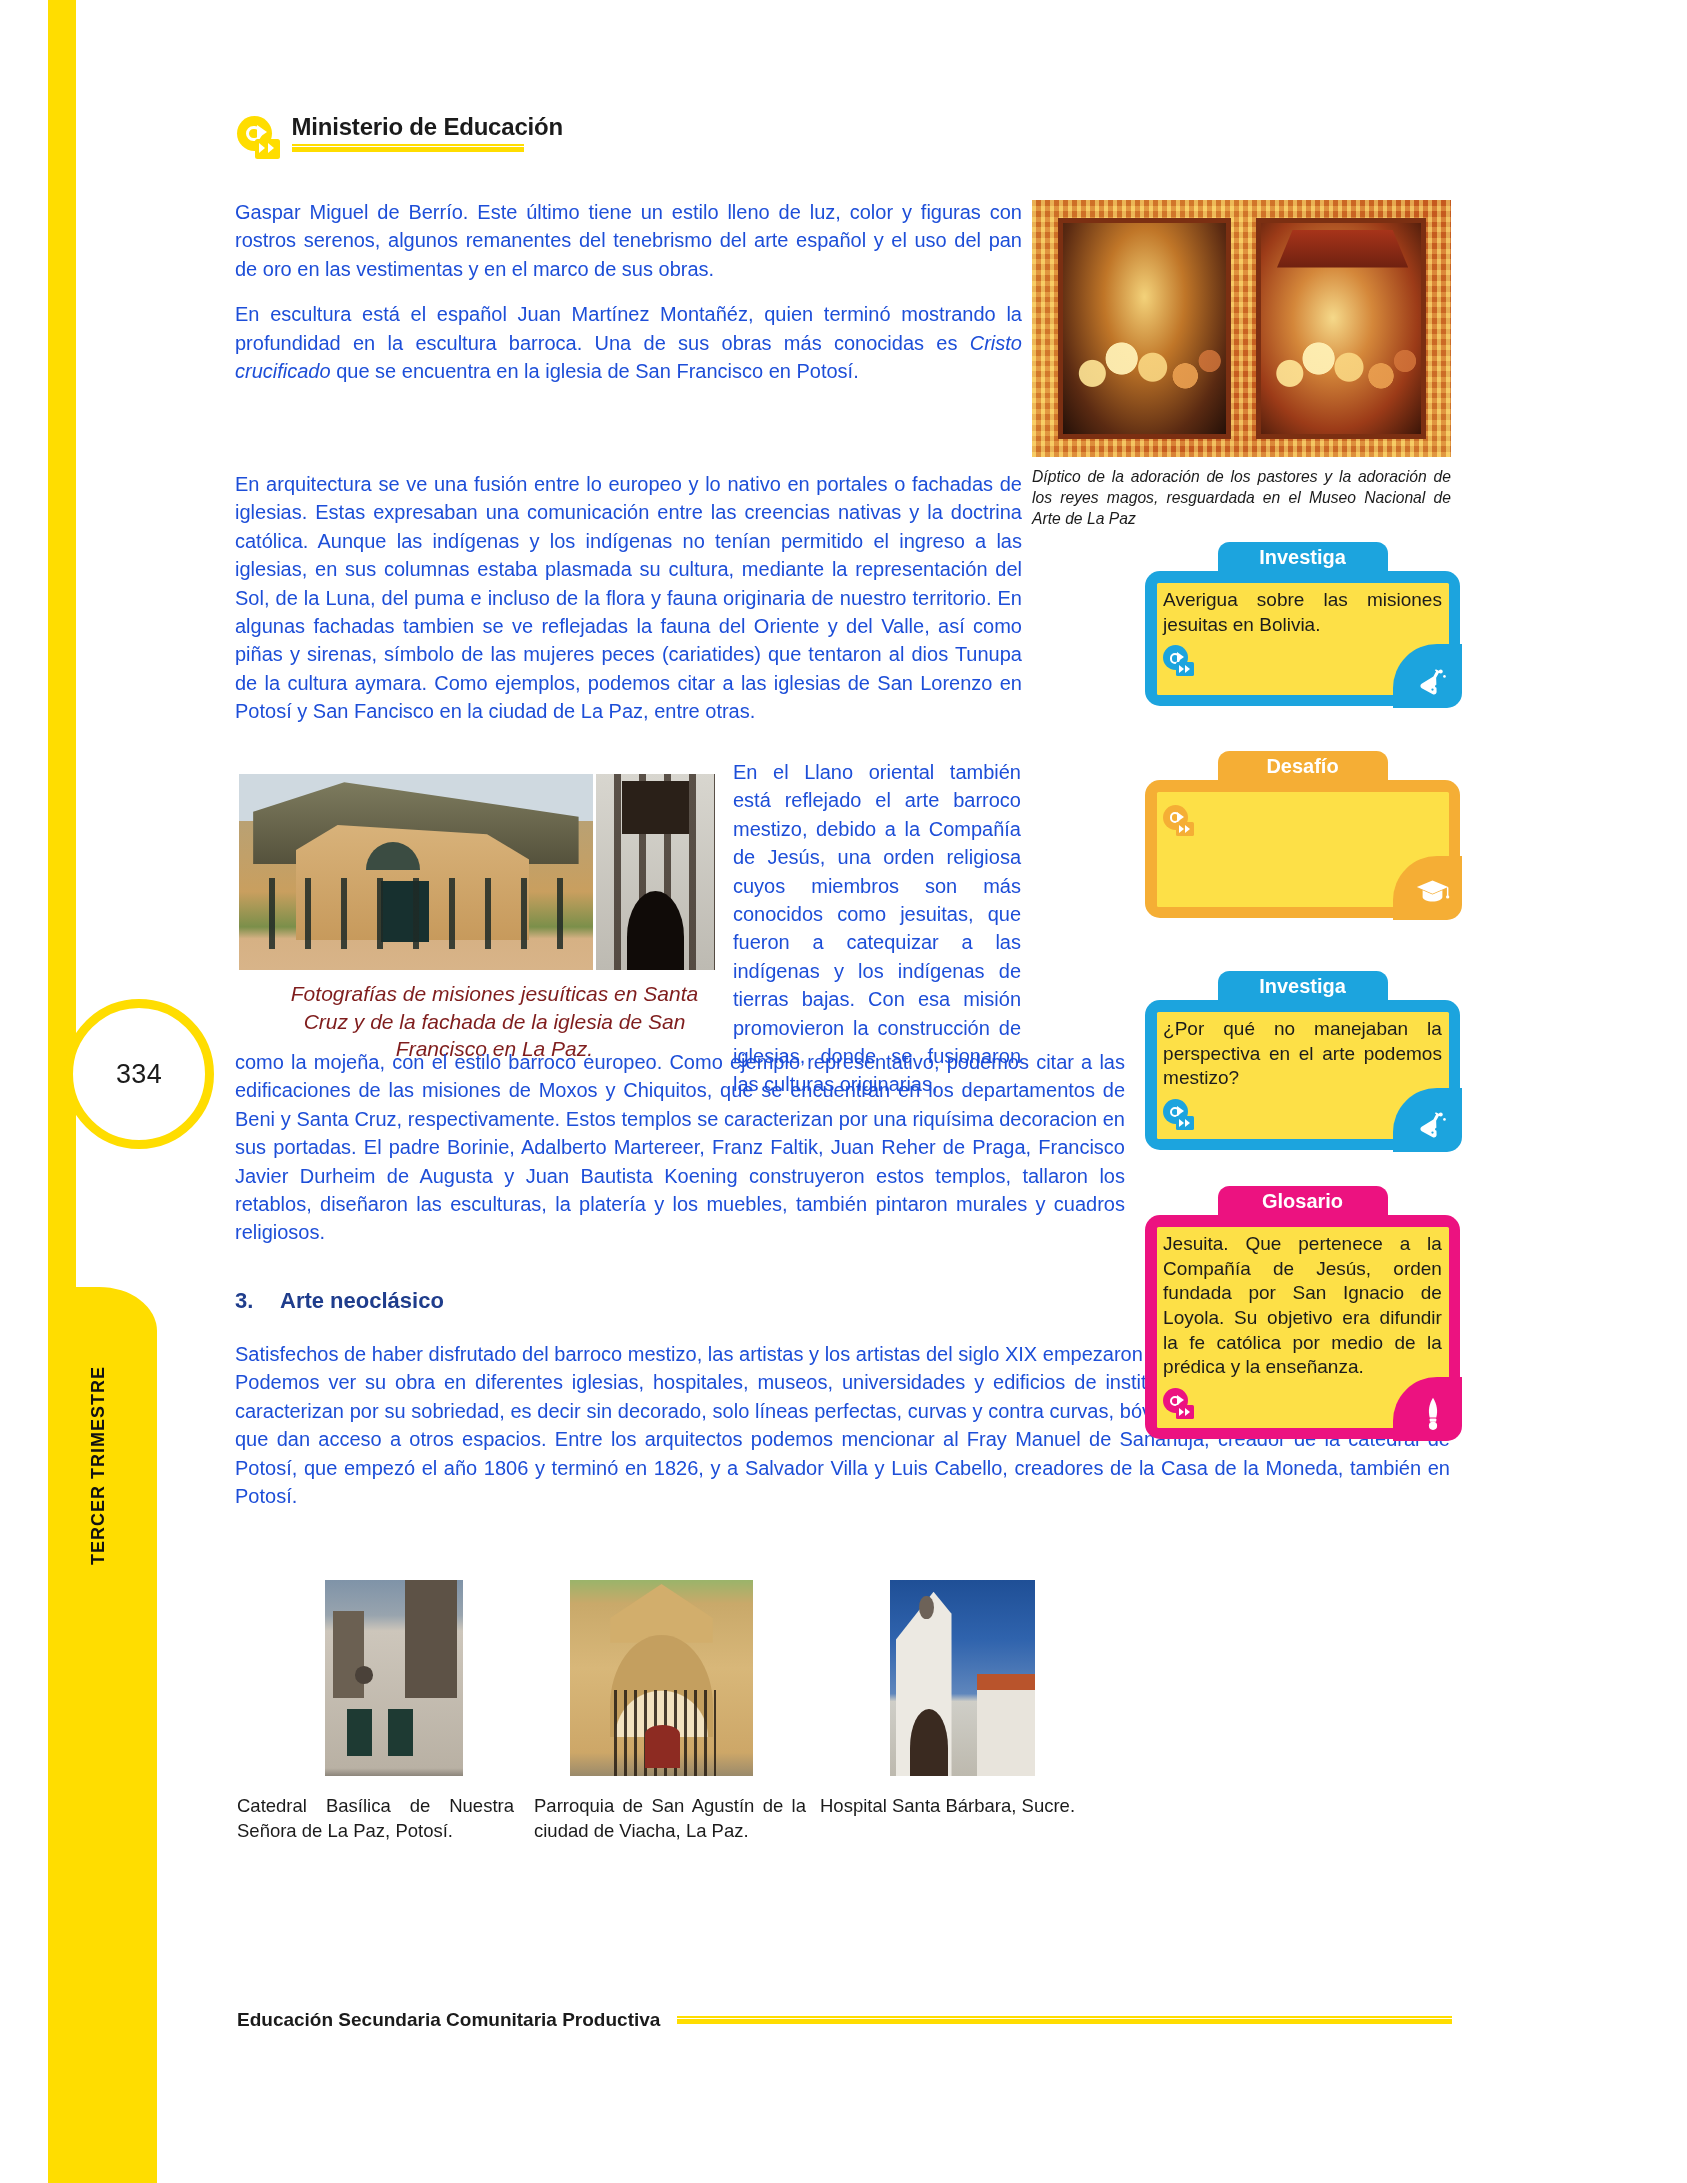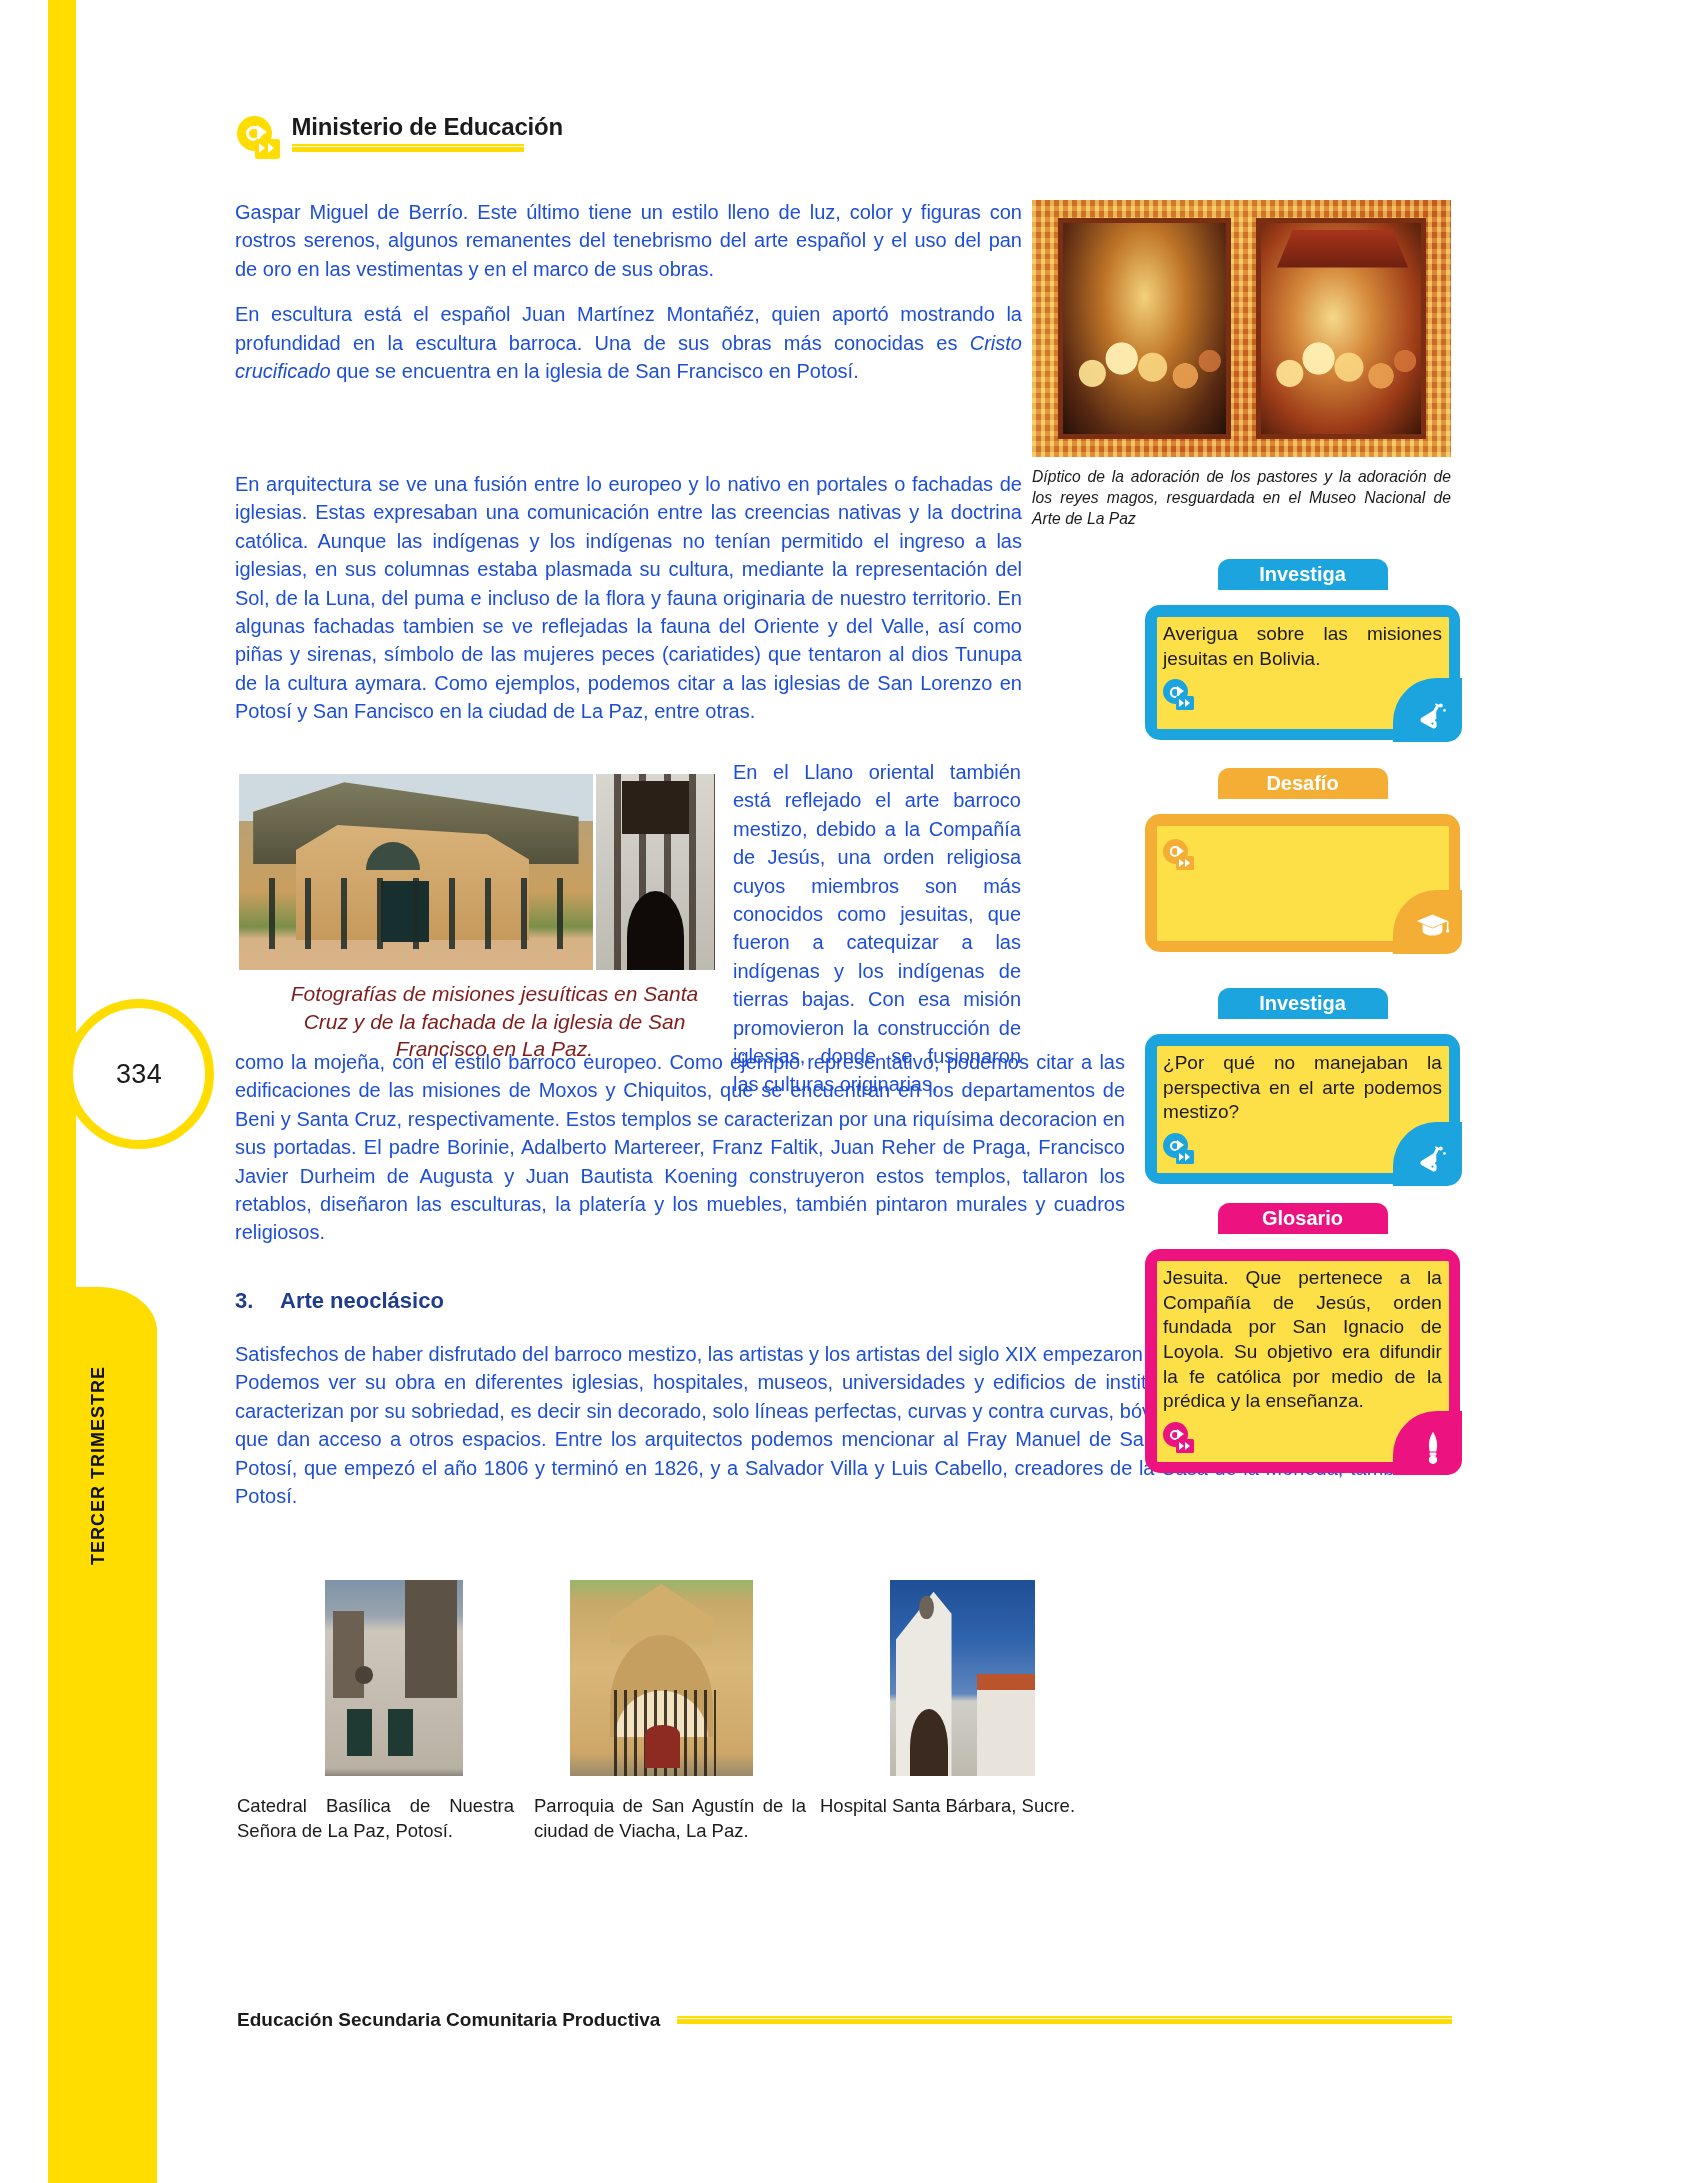--- a/index.html
+++ b/index.html
@@ -414,21 +414,21 @@
 
   
   .callout {
     position: absolute;
     left: 1145px;
     width: 315px;
     box-sizing: border-box;
   }
   .co-tab {
     position: relative;
-    margin: 17px auto;
+    margin: 0 auto;
     width: 170px;
     height: 31px;
     border-radius: 11.5px 11.5px 0 0;
     color: #ffffff;
     font-weight: bold;
     font-size: 20px;
     display: flex;
     align-items: center;
     justify-content: center;
     z-index: 2;
@@ -553,21 +553,21 @@
   </div>
   <div class="dip-panel right">
     <div class="dip-roof"></div>
     <div class="dip-figs"></div>
   </div>
 </div>
 <div class="cap-dip">Díptico de la adoración de los pastores y la adoración de los reyes magos, resguardada en el Museo Nacional de Arte de La Paz</div>
 
 <div class="col-main">
   <p class="body">Gaspar Miguel de Berrío. Este último tiene un estilo lleno de luz, color y figuras con rostros serenos, algunos remanentes del tenebrismo del arte español y el uso del pan de oro en las vestimentas y en el marco de sus obras.</p>
-  <p class="body"><span>En escultura está el español Juan Martínez Montañéz, quien aportó mostrando la profundidad en la escultura barroca. Una de sus obras más conocidas es </span><span class="ital">Cristo crucificado</span><span> que se encuentra en la iglesia de San Francisco en Potosí.</span></p>
+  <p class="body"><span>En escultura está el español Juan Martínez Montañéz, quien terminó mostrando la profundidad en la escultura barroca. Una de sus obras más conocidas es </span><span class="ital">Cristo crucificado</span><span> que se encuentra en la iglesia de San Francisco en Potosí.</span></p>
 </div>
 
 <div class="col-wide" style="top:470px; width:787px;">
   <p class="body">En arquitectura se ve una fusión entre lo europeo y lo nativo en portales o fachadas de iglesias. Estas expresaban una comunicación entre las creencias nativas y la doctrina católica. Aunque las indígenas y los indígenas no tenían permitido el ingreso a las iglesias, en sus columnas estaba plasmada su cultura, mediante la representación del Sol, de la Luna, del puma e incluso de la flora y fauna originaria de nuestro territorio. En algunas fachadas tambien se ve reflejadas la fauna del Oriente y del Valle, así como piñas y sirenas, símbolo de las mujeres peces (cariatides) que tentaron al dios Tunupa de la cultura aymara. Como ejemplos, podemos citar a las iglesias de San Lorenzo en Potosí y San Fancisco en la ciudad de La Paz, entre otras.</p>
 </div>
 
 <div class="mission-wrap">
   <div class="mission-a">
     <div class="m-roof"></div>
     <div class="m-facade"></div>

